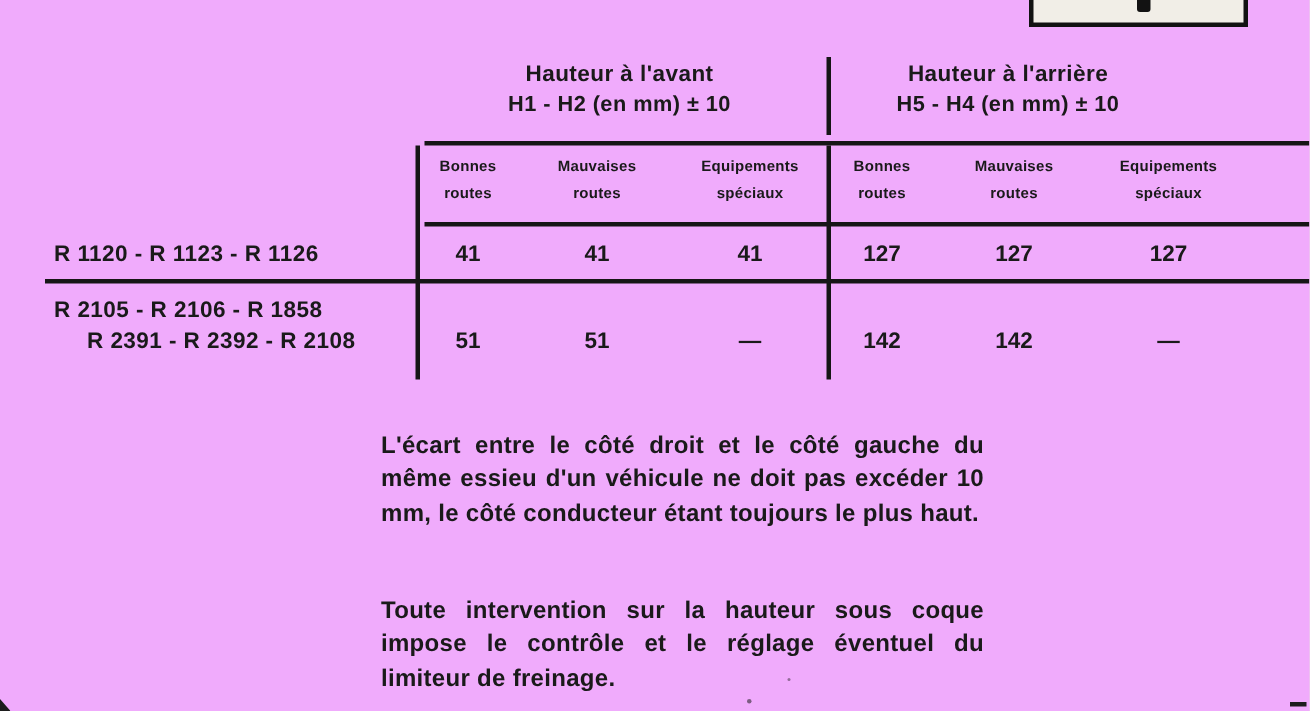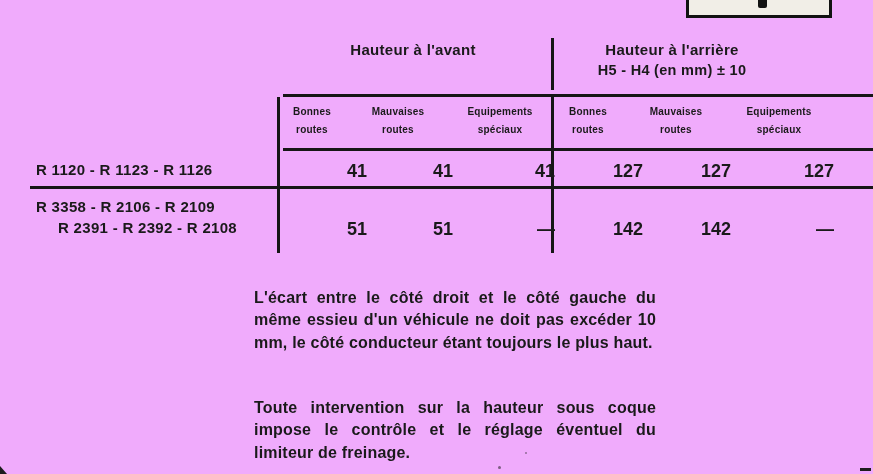--- a/index.html
+++ b/index.html
@@ -29,21 +29,21 @@
   .v-left        { left:277px; top:97px; height:156px; }
   .v-center-body { left:551px; top:97px; height:156px; }
 
   
   .col { position:absolute; top:103px; width:110px; text-align:center; font-weight:700; font-size:10px; line-height:18px; letter-spacing:.2px; }
   .col span { display:block; }
   .c0 { left:257px; } .c1 { left:343px; } .c2 { left:445px; }
   .c3 { left:533px; } .c4 { left:621px; } .c5 { left:724px; }
 
   
-  .val { position:absolute; width:110px; text-align:right; font-weight:700; font-size:18px; }
+  .val { position:absolute; width:110px; text-align:center; font-weight:700; font-size:15px; }
   .y1 { top:161px; }
   .y2 { top:219px; }
 
   
   .rowlabel { position:absolute; left:36px; font-weight:700; font-size:15px; letter-spacing:.3px; white-space:nowrap; }
   .r1  { top:161px; }
   .r2a { top:198px; } .r2b { top:219px;margin-left:22px; } .r2c { top:240px; }
 
   
   .para { position:absolute; left:254px; width:402px; font-weight:700; font-size:16px; line-height:22.4px; text-align:justify; letter-spacing:.2px; }
@@ -61,20 +61,21 @@
 <body>
 
 <div class="sheet">
 
   <div class="fig-frame">
     <div class="fig-glyph"></div>
   </div>
 
   <div class="grp grp-front">
     <div class="grp-title">Hauteur à l'avant</div>
+    <div class="grp-sub">H1 - H2 (en mm) ± 10</div>
   </div>
   <div class="grp grp-rear">
     <div class="grp-title">Hauteur à l'arrière</div>
     <div class="grp-sub">H5 - H4 (en mm) ± 10</div>
   </div>
 
   <div class="vline v-center-top"></div>
   <div class="hline h-1"></div>
   <div class="vline v-left"></div>
   <div class="vline v-center-body"></div>
@@ -107,21 +108,21 @@
   </div>
 
   <div class="rowlabel r1">R 1120 - R 1123 - R 1126</div>
   <div class="val c0 y1">41</div>
   <div class="val c1 y1">41</div>
   <div class="val c2 y1">41</div>
   <div class="val c3 y1">127</div>
   <div class="val c4 y1">127</div>
   <div class="val c5 y1">127</div>
 
-  <div class="rowlabel r2a">R 3358 - R 2106 - R 2109</div>
+  <div class="rowlabel r2a">R 2105 - R 2106 - R 1858</div>
   <div class="rowlabel r2b">R 2391 - R 2392 - R 2108</div>
   <div class="val c0 y2">51</div>
   <div class="val c1 y2">51</div>
   <div class="val c2 y2">—</div>
   <div class="val c3 y2">142</div>
   <div class="val c4 y2">142</div>
   <div class="val c5 y2">—</div>
 
   <div class="para p1">L'écart entre le côté droit et le côté gauche du même essieu d'un véhicule ne doit pas excéder 10 mm, le côté conducteur étant toujours le plus haut.</div>
   <div class="para p2">Toute intervention sur la hauteur sous coque impose le contrôle et le réglage éventuel du limiteur de freinage.</div>

